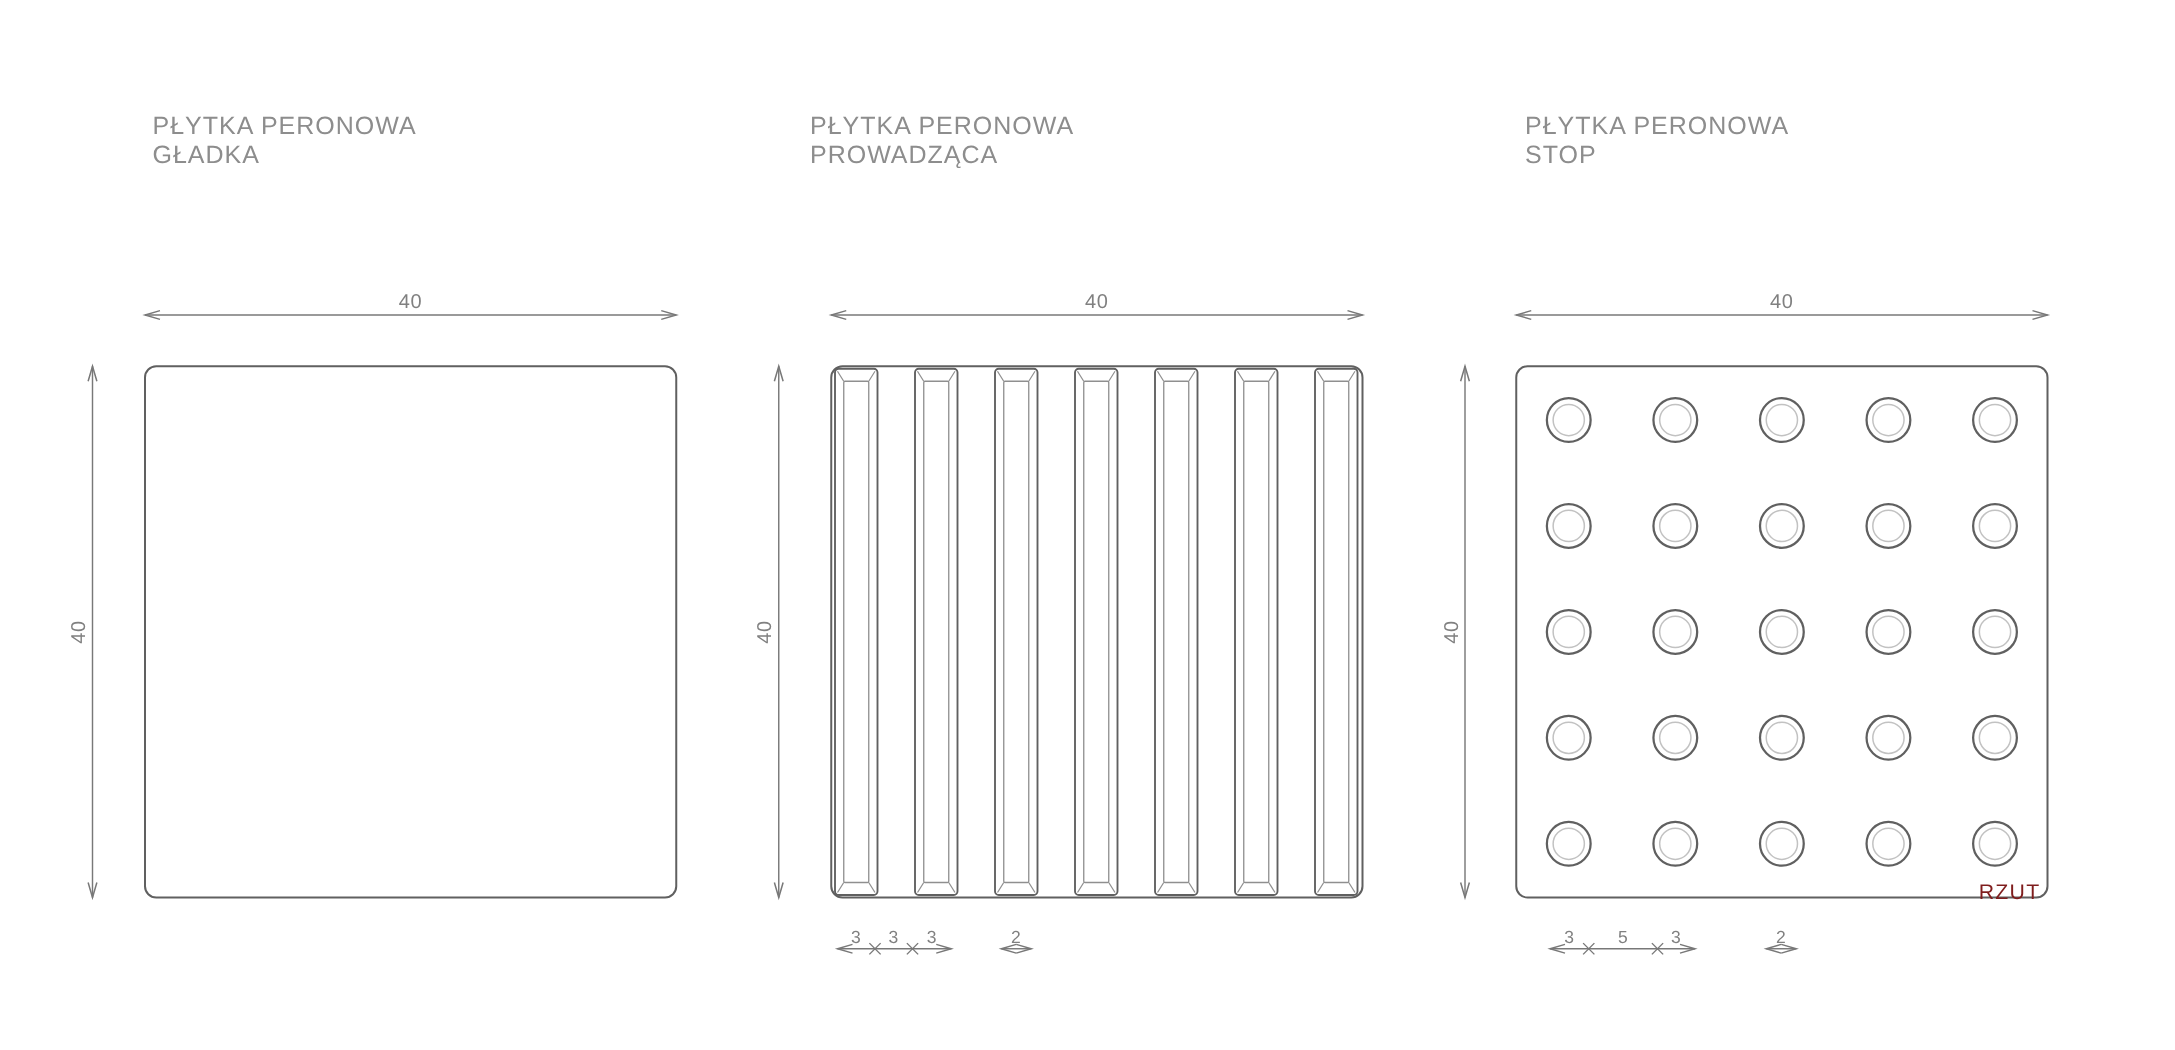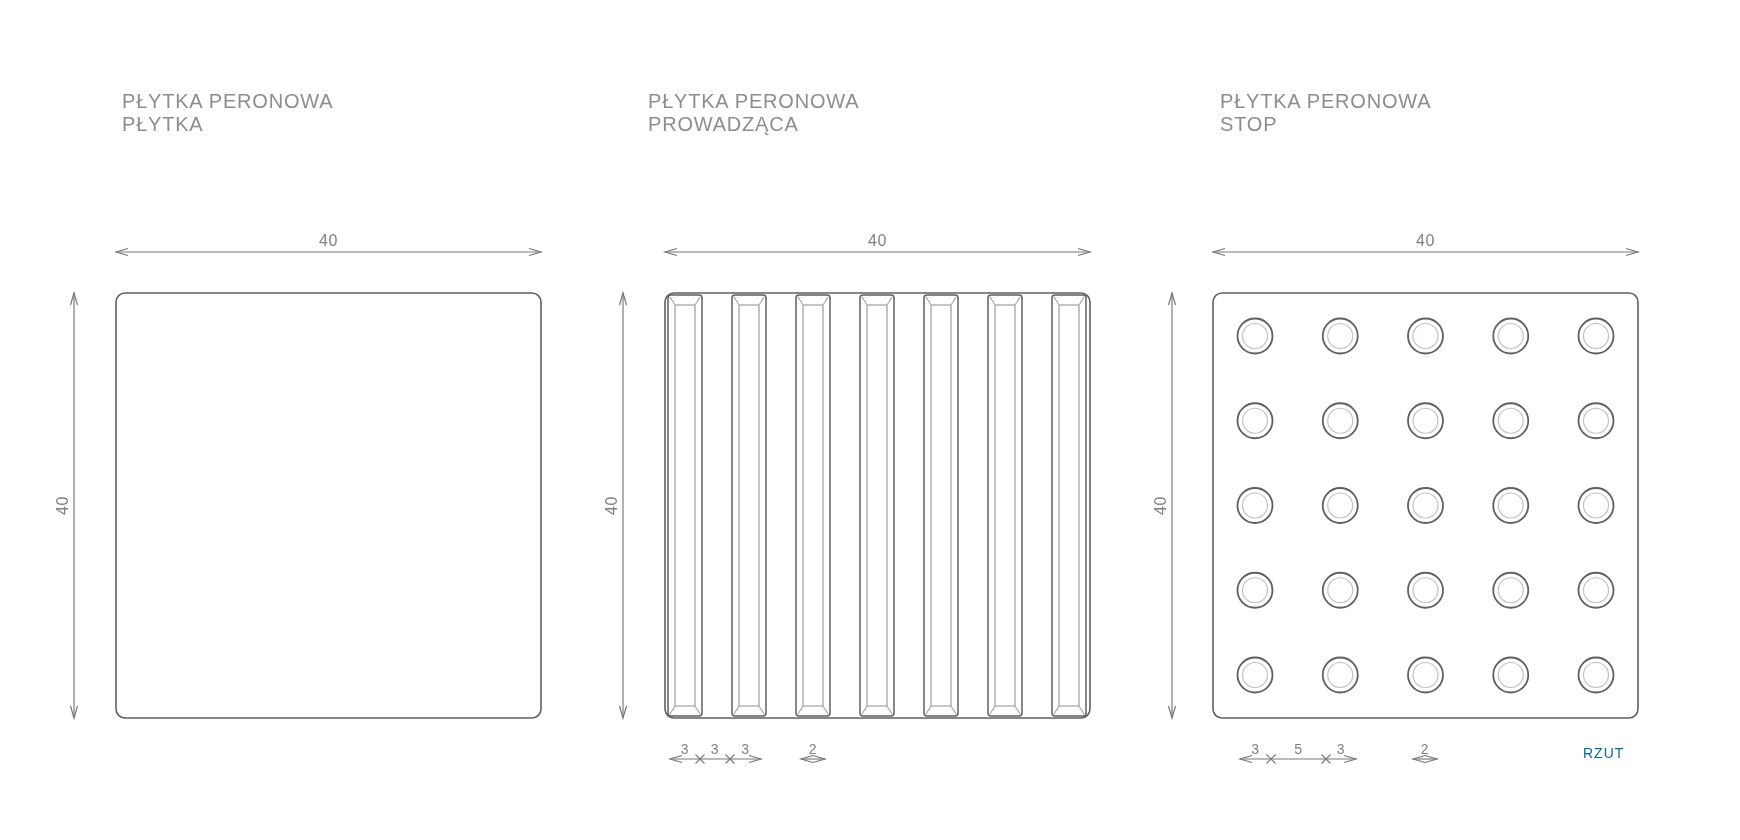--- a/index.html
+++ b/index.html
@@ -25,34 +25,34 @@
   .t3 { left: 1220px; }
   #drawing { position: absolute; left: 13px; top: 0; width: 1740px; height: 840px; }
   #drawing svg { display: block; }
   #drawing text {
     font-family: "Liberation Sans", "DejaVu Sans", sans-serif;
     letter-spacing: 0.5px;
   }
   .view-label {
     position: absolute;
     left: 1583px;
-    top: 745px;
-    color: #0369a1;
-    font-size: 14px;
+    top: 704px;
+    color: #7f1d1d;
+    font-size: 17px;
     letter-spacing: 1px;
   }
 </style>
 </head>
 <body>
 
 <div id="stage">
 
   <div class="title t1">
     <div>PŁYTKA PERONOWA</div>
-    <div>PŁYTKA</div>
+    <div>GŁADKA</div>
   </div>
 
   <div class="title t2">
     <div>PŁYTKA PERONOWA</div>
     <div>PROWADZĄCA</div>
   </div>
 
   <div class="title t3">
     <div>PŁYTKA PERONOWA</div>
     <div>STOP</div>

